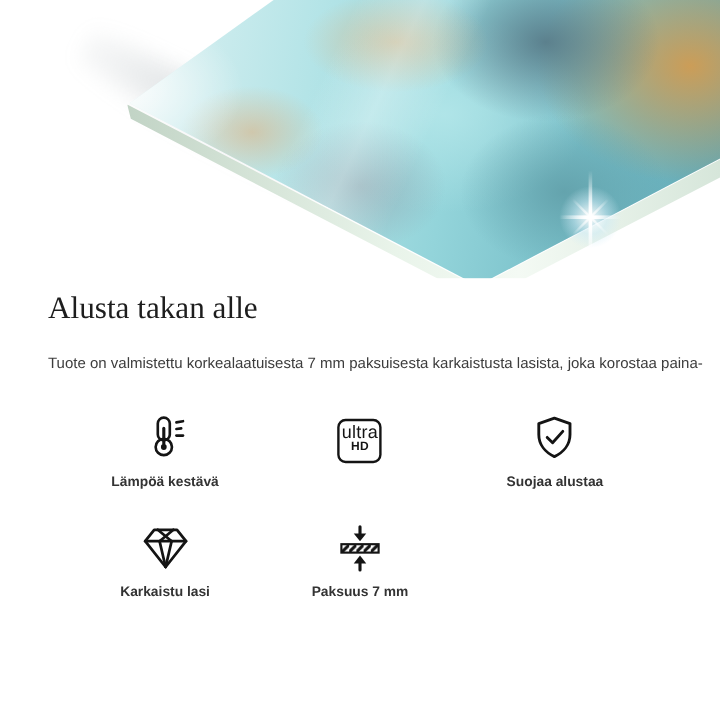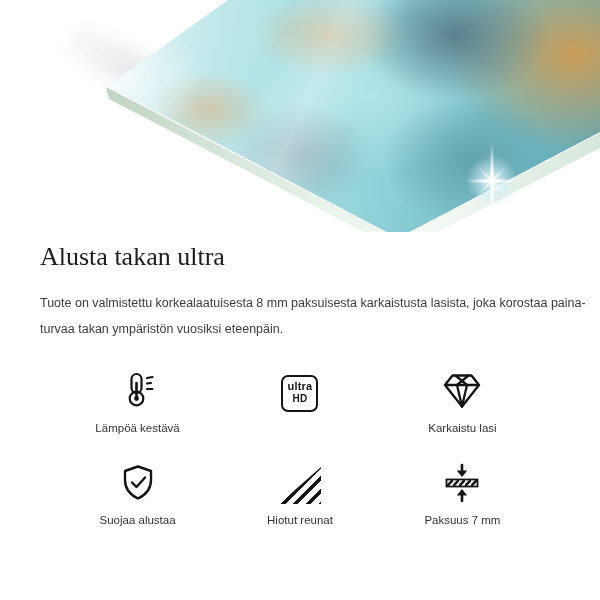--- a/index.html
+++ b/index.html
@@ -70,28 +70,28 @@
   .intro{font-size:12.5px;line-height:26px;color:#3c3c3c;margin:0;}
   .intro span{display:block;white-space:nowrap;}
 
   
   .features{
     display:grid;grid-template-columns:1fr 1.15fr 1fr;
     row-gap:24px;margin-top:24px;padding:0 22px;
   }
   .feature{display:flex;flex-direction:column;align-items:center;}
   .icon-box{height:46px;display:flex;align-items:flex-end;justify-content:center;}
-  .feature-label{margin-top:10px;font-size:11.5px;color:#333333;text-align:center;}
+  .feature-label{margin-top:10px;font-size:11.5px;color:#333333;text-align:center;font-weight:bold;}
   .icon-svg{display:block;}
   .uhd-badge{
     width:37px;height:37px;border:2.5px solid #141414;border-radius:7px;
     display:flex;flex-direction:column;align-items:center;justify-content:center;
     box-sizing:border-box;color:#141414;
   }
-  .uhd-top{font-size:11px;font-weight:700;line-height:9px;letter-spacing:.2px;}
+  .uhd-top{font-size:15px;font-weight:400;line-height:9px;letter-spacing:.2px;}
   .uhd-bottom{font-size:10px;font-weight:800;line-height:15px;letter-spacing:.3px;}
   .edges-tri{
     width:42px;height:37px;
     background:repeating-linear-gradient(135deg,#161616 0 3.5px,rgba(0,0,0,0) 3.5px 9px);
     clip-path:polygon(0 100%,100% 0,100% 100%);
   }
 </style>
 </head>
 <body>
 
@@ -104,25 +104,24 @@
     <div class="glow"></div>
     <div class="ray-d1"></div>
     <div class="ray-d2"></div>
     <div class="ray-v"></div>
     <div class="ray-h"></div>
   </div>
 </div>
 
 <div class="content">
   <h1 class="heading">
-    <span>Alusta takan ultra</span>
+    <span>Alusta takan alle</span>
   </h1>
   <p class="intro">
-    <span>Tuote on valmistettu korkealaatuisesta 8 mm paksuisesta karkaistusta lasista, joka korostaa paina-</span>
-    <span>turvaa takan ympäristön vuosiksi eteenpäin.</span>
+    <span>Tuote on valmistettu korkealaatuisesta 7 mm paksuisesta karkaistusta lasista, joka korostaa paina-</span>
   </p>
 
   <div class="features">
 
     <div class="feature">
       <div class="icon-box">
         <svg class="icon-svg" width="42" height="42" viewBox="0 0 42 42" fill="none" stroke="#141414" stroke-width="2.2" stroke-linecap="round">
           <rect x="14.5" y="4" width="10" height="19" rx="5"></rect>
           <circle cx="19.5" cy="28.5" r="6.8"></circle>
           <line x1="19.5" y1="13" x2="19.5" y2="26" stroke-width="2.6"></line>
@@ -139,48 +138,42 @@
       <div class="icon-box">
         <div class="uhd-badge">
           <span class="uhd-top">ultra</span>
           <span class="uhd-bottom">HD</span>
         </div>
       </div>
     </div>
 
     <div class="feature">
       <div class="icon-box">
+        <svg class="icon-svg" width="42" height="42" viewBox="0 0 42 42" fill="none" stroke="#141414" stroke-width="2.4" stroke-linecap="round" stroke-linejoin="round">
+          <path d="M21 4.5 L34 9 V18 C34 26.5 28.5 33 21 36.5 C13.5 33 8 26.5 8 18 V9 Z"></path>
+          <path d="M15 20.5 L19.5 25 L28 15.5"></path>
+        </svg>
+      </div>
+      <div class="feature-label">Suojaa alustaa</div>
+    </div>
+
+    <div class="feature">
+      <div class="icon-box">
         <svg class="icon-svg" width="44" height="42" viewBox="0 0 44 42" fill="none" stroke="#141414" stroke-width="2.3" stroke-linejoin="round" stroke-linecap="round">
           <path d="M5 15 L12.5 5.5 H31.5 L39 15 L22 36.5 Z"></path>
           <line x1="5" y1="15" x2="39" y2="15"></line>
           <path d="M15.5 5.5 L27 15"></path>
           <path d="M28.5 5.5 L17 15"></path>
           <path d="M17 15 L22 36.5"></path>
           <path d="M27 15 L22 36.5"></path>
         </svg>
       </div>
       <div class="feature-label">Karkaistu lasi</div>
     </div>
 
-    <div class="feature">
-      <div class="icon-box">
-        <svg class="icon-svg" width="42" height="42" viewBox="0 0 42 42" fill="none" stroke="#141414" stroke-width="2.4" stroke-linecap="round" stroke-linejoin="round">
-          <path d="M21 4.5 L34 9 V18 C34 26.5 28.5 33 21 36.5 C13.5 33 8 26.5 8 18 V9 Z"></path>
-          <path d="M15 20.5 L19.5 25 L28 15.5"></path>
-        </svg>
-      </div>
-      <div class="feature-label">Suojaa alustaa</div>
-    </div>
-
-    <div class="feature">
-      <div class="icon-box">
-        <div class="edges-tri"></div>
-      </div>
-      <div class="feature-label">Hiotut reunat</div>
-    </div>
 
     <div class="feature">
       <div class="icon-box">
         <svg class="icon-svg" width="42" height="42" viewBox="0 0 42 42" fill="none">
           <defs>
             <pattern id="hatch" patternUnits="userSpaceOnUse" width="6" height="6" patternTransform="rotate(0)">
               <path d="M-1 7 L7 -1" stroke="#141414" stroke-width="2.6"></path>
             </pattern>
           </defs>
           <rect x="5.5" y="17.5" width="31" height="7" fill="url(#hatch)" stroke="#141414" stroke-width="1.8"></rect>

